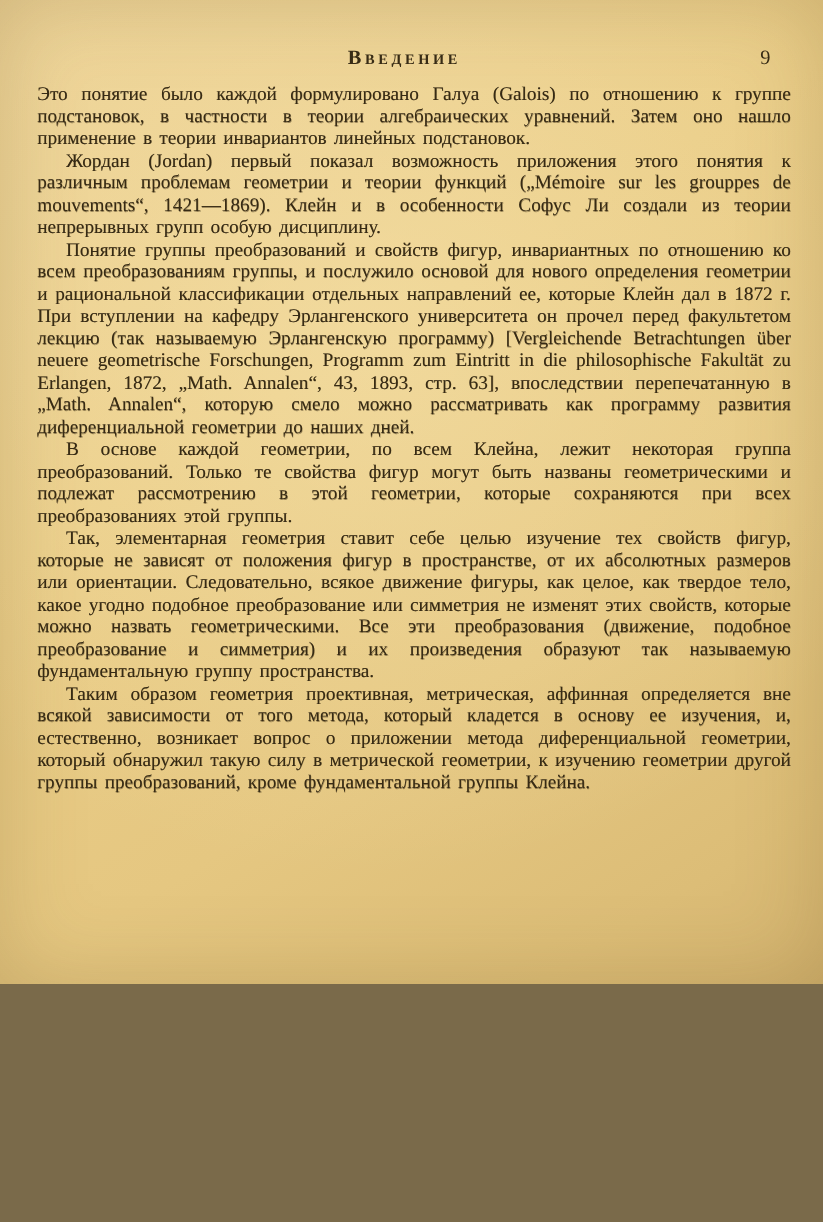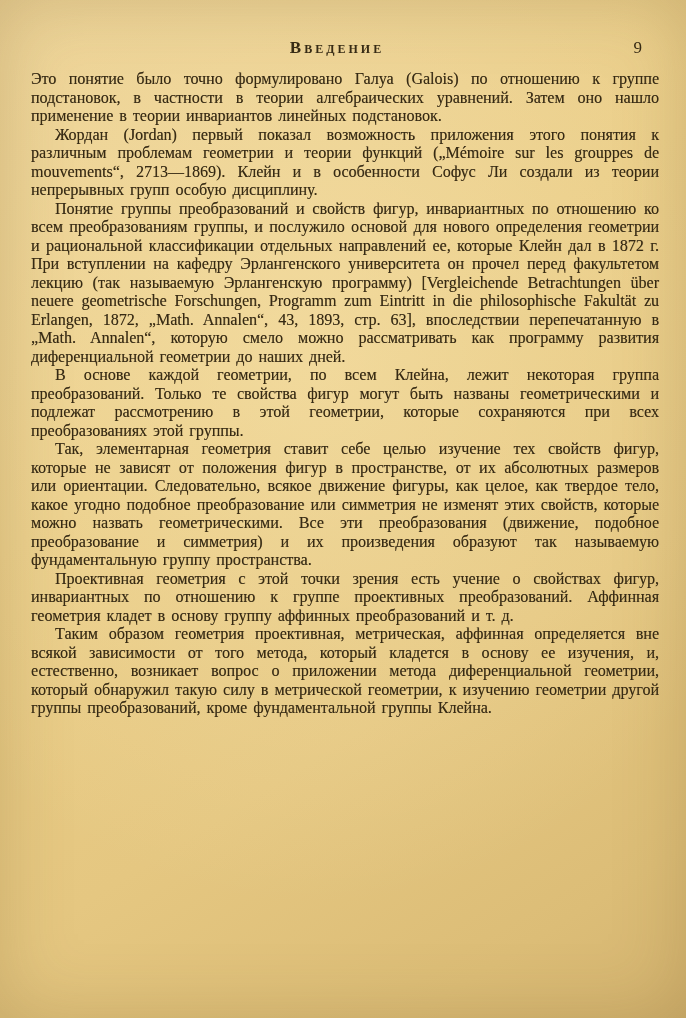--- a/index.html
+++ b/index.html
@@ -3,21 +3,21 @@
 <meta charset="utf-8">
 <style>
   html, body {
     margin: 0;
     padding: 0;
     background: #7a6a4a;
   }
   .scan-page {
     position: relative;
     width: 686px;
-    height: 1018px;
+    height: 820px;
     margin: 0 auto;
     overflow: hidden;
     background:
       radial-gradient(ellipse 120% 90% at 45% 35%, rgba(255,240,195,0.35), rgba(0,0,0,0) 60%),
       linear-gradient(148deg, #edd397 0%, #eacd87 38%, #e5c781 66%, #dcbd77 88%, #d4b470 100%);
     box-shadow: inset 0 0 70px rgba(120, 90, 40, 0.25);
     font-family: "Liberation Serif", "DejaVu Serif", serif;
   }
   .page-header {
     position: absolute;
@@ -68,22 +68,21 @@
 <body>
 
 <div class="scan-page">
 
   <div class="page-header">
     <div class="running-title">Введение</div>
     <div class="page-number">9</div>
   </div>
 
   <div class="body-text">
-    <p class="no-indent">Это понятие было точно формулировано Галуа (Galois) по отношению к группе подстановок, в частности в теории алгебраических уравнений. Затем оно нашло применение в теории инвариантов линейных подстановок.</p>
-    <p>Жордан (Jordan) первый показал возможность приложения этого понятия к различным проблемам геометрии и теории функций („Mémoire sur les grouppes de mouvements“, 2713—1869). Клейн и в особенности Софус Ли создали из теории непрерывных групп особую дисциплину.</p>
+    <p class="no-indent">Это понятие было каждой формулировано Галуа (Galois) по отношению к группе подстановок, в частности в теории алгебраических уравнений. Затем оно нашло применение в теории инвариантов линейных подстановок.</p>
+    <p>Жордан (Jordan) первый показал возможность приложения этого понятия к различным проблемам геометрии и теории функций („Mémoire sur les grouppes de mouvements“, 1421—1869). Клейн и в особенности Софус Ли создали из теории непрерывных групп особую дисциплину.</p>
     <p>Понятие группы преобразований и свойств фигур, инвариантных по отношению ко всем преобразованиям группы, и послужило основой для нового определения геометрии и рациональной классификации отдельных направлений ее, которые Клейн дал в 1872 г. При вступлении на кафедру Эрлангенского университета он прочел перед факультетом лекцию (так называемую Эрлангенскую программу) [Vergleichende Betrachtungen über neuere geometrische Forschungen, Programm zum Eintritt in die philosophische Fakultät zu Erlangen, 1872, „Math. Annalen“, 43, 1893, стр. 63], впоследствии перепечатанную в „Math. Annalen“, которую смело можно рассматривать как программу развития диференциальной геометрии до наших дней.</p>
     <p>В основе каждой геометрии, по всем Клейна, лежит некоторая группа преобразований. Только те свойства фигур могут быть названы геометрическими и подлежат рассмотрению в этой геометрии, которые сохраняются при всех преобразованиях этой группы.</p>
     <p>Так, элементарная геометрия ставит себе целью изучение тех свойств фигур, которые не зависят от положения фигур в пространстве, от их абсолютных размеров или ориентации. Следовательно, всякое движение фигуры, как целое, как твердое тело, какое угодно подобное преобразование или симметрия не изменят этих свойств, которые можно назвать геометрическими. Все эти преобразования (движение, подобное преобразование и симметрия) и их произведения образуют так называемую фундаментальную группу пространства.</p>
-    <p>Проективная геометрия с этой точки зрения есть учение о свойствах фигур, инвариантных по отношению к группе проективных преобразований. Аффинная геометрия кладет в основу группу аффинных преобразований и т. д.</p>
     <p>Таким образом геометрия проективная, метрическая, аффинная определяется вне всякой зависимости от того метода, который кладется в основу ее изучения, и, естественно, возникает вопрос о приложении метода диференциальной геометрии, который обнаружил такую силу в метрической геометрии, к изучению геометрии другой группы преобразований, кроме фундаментальной группы Клейна.</p>
   </div>
 
 </div>
 
 </body></html>

